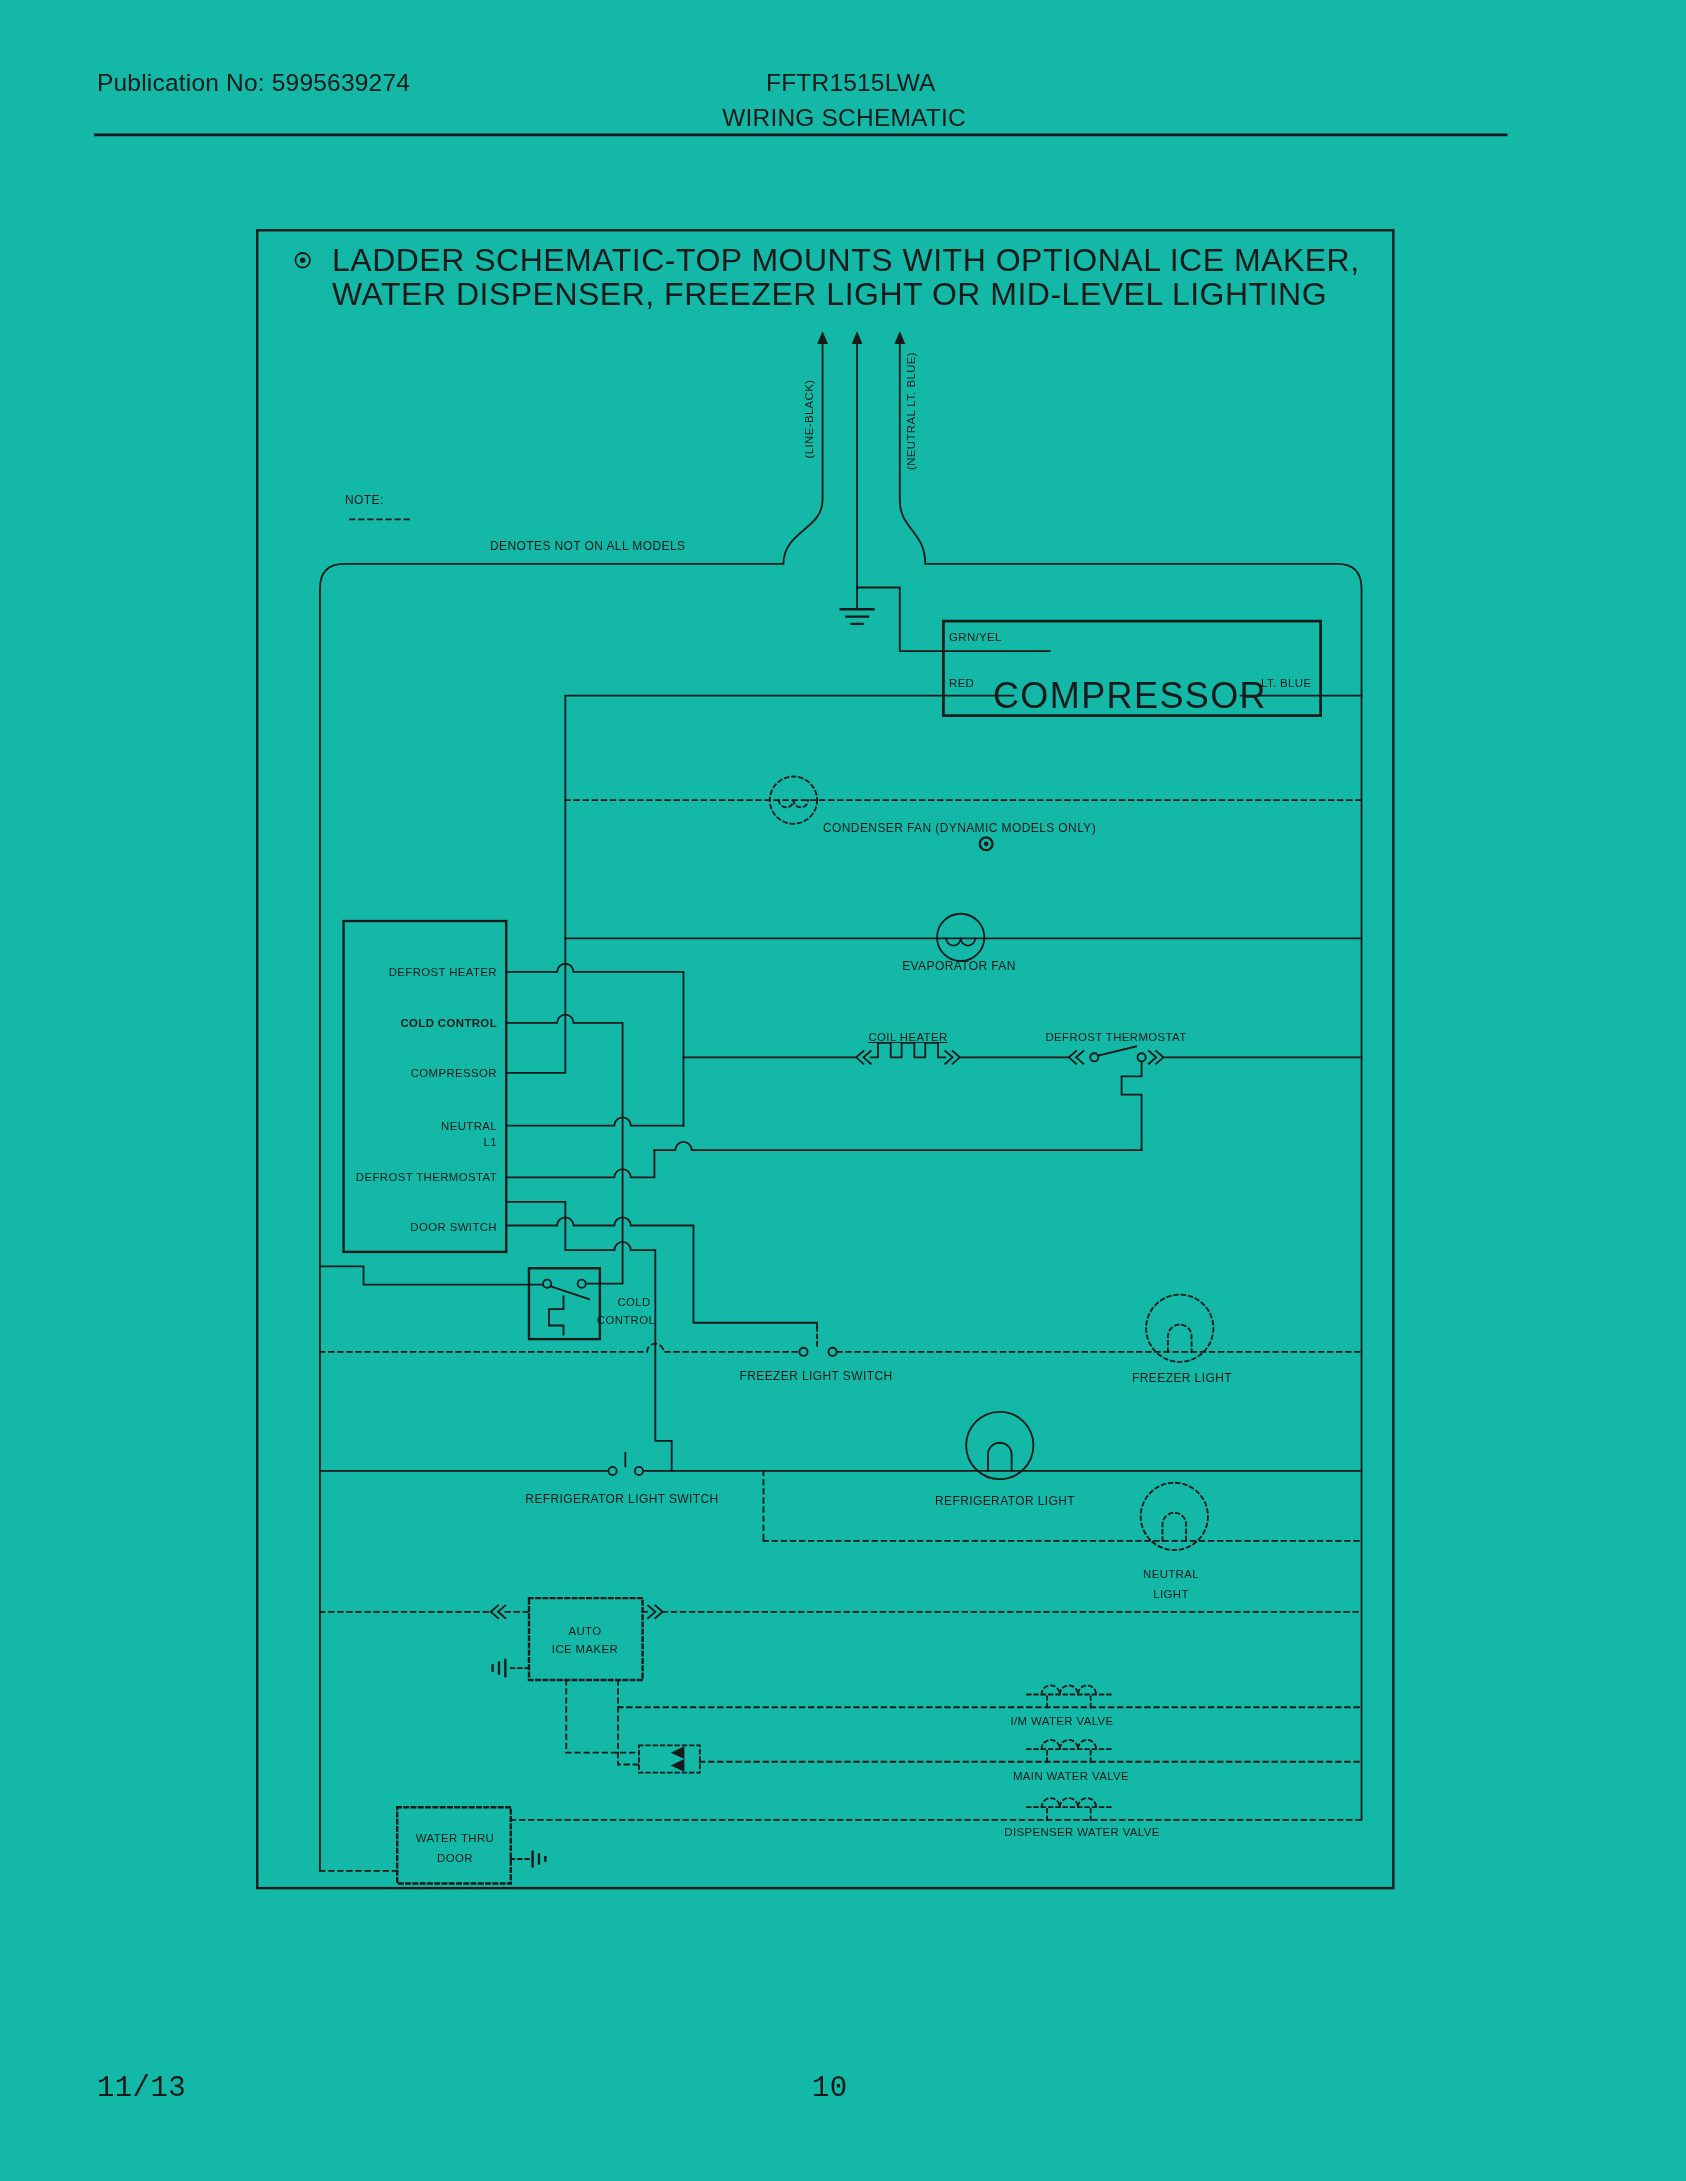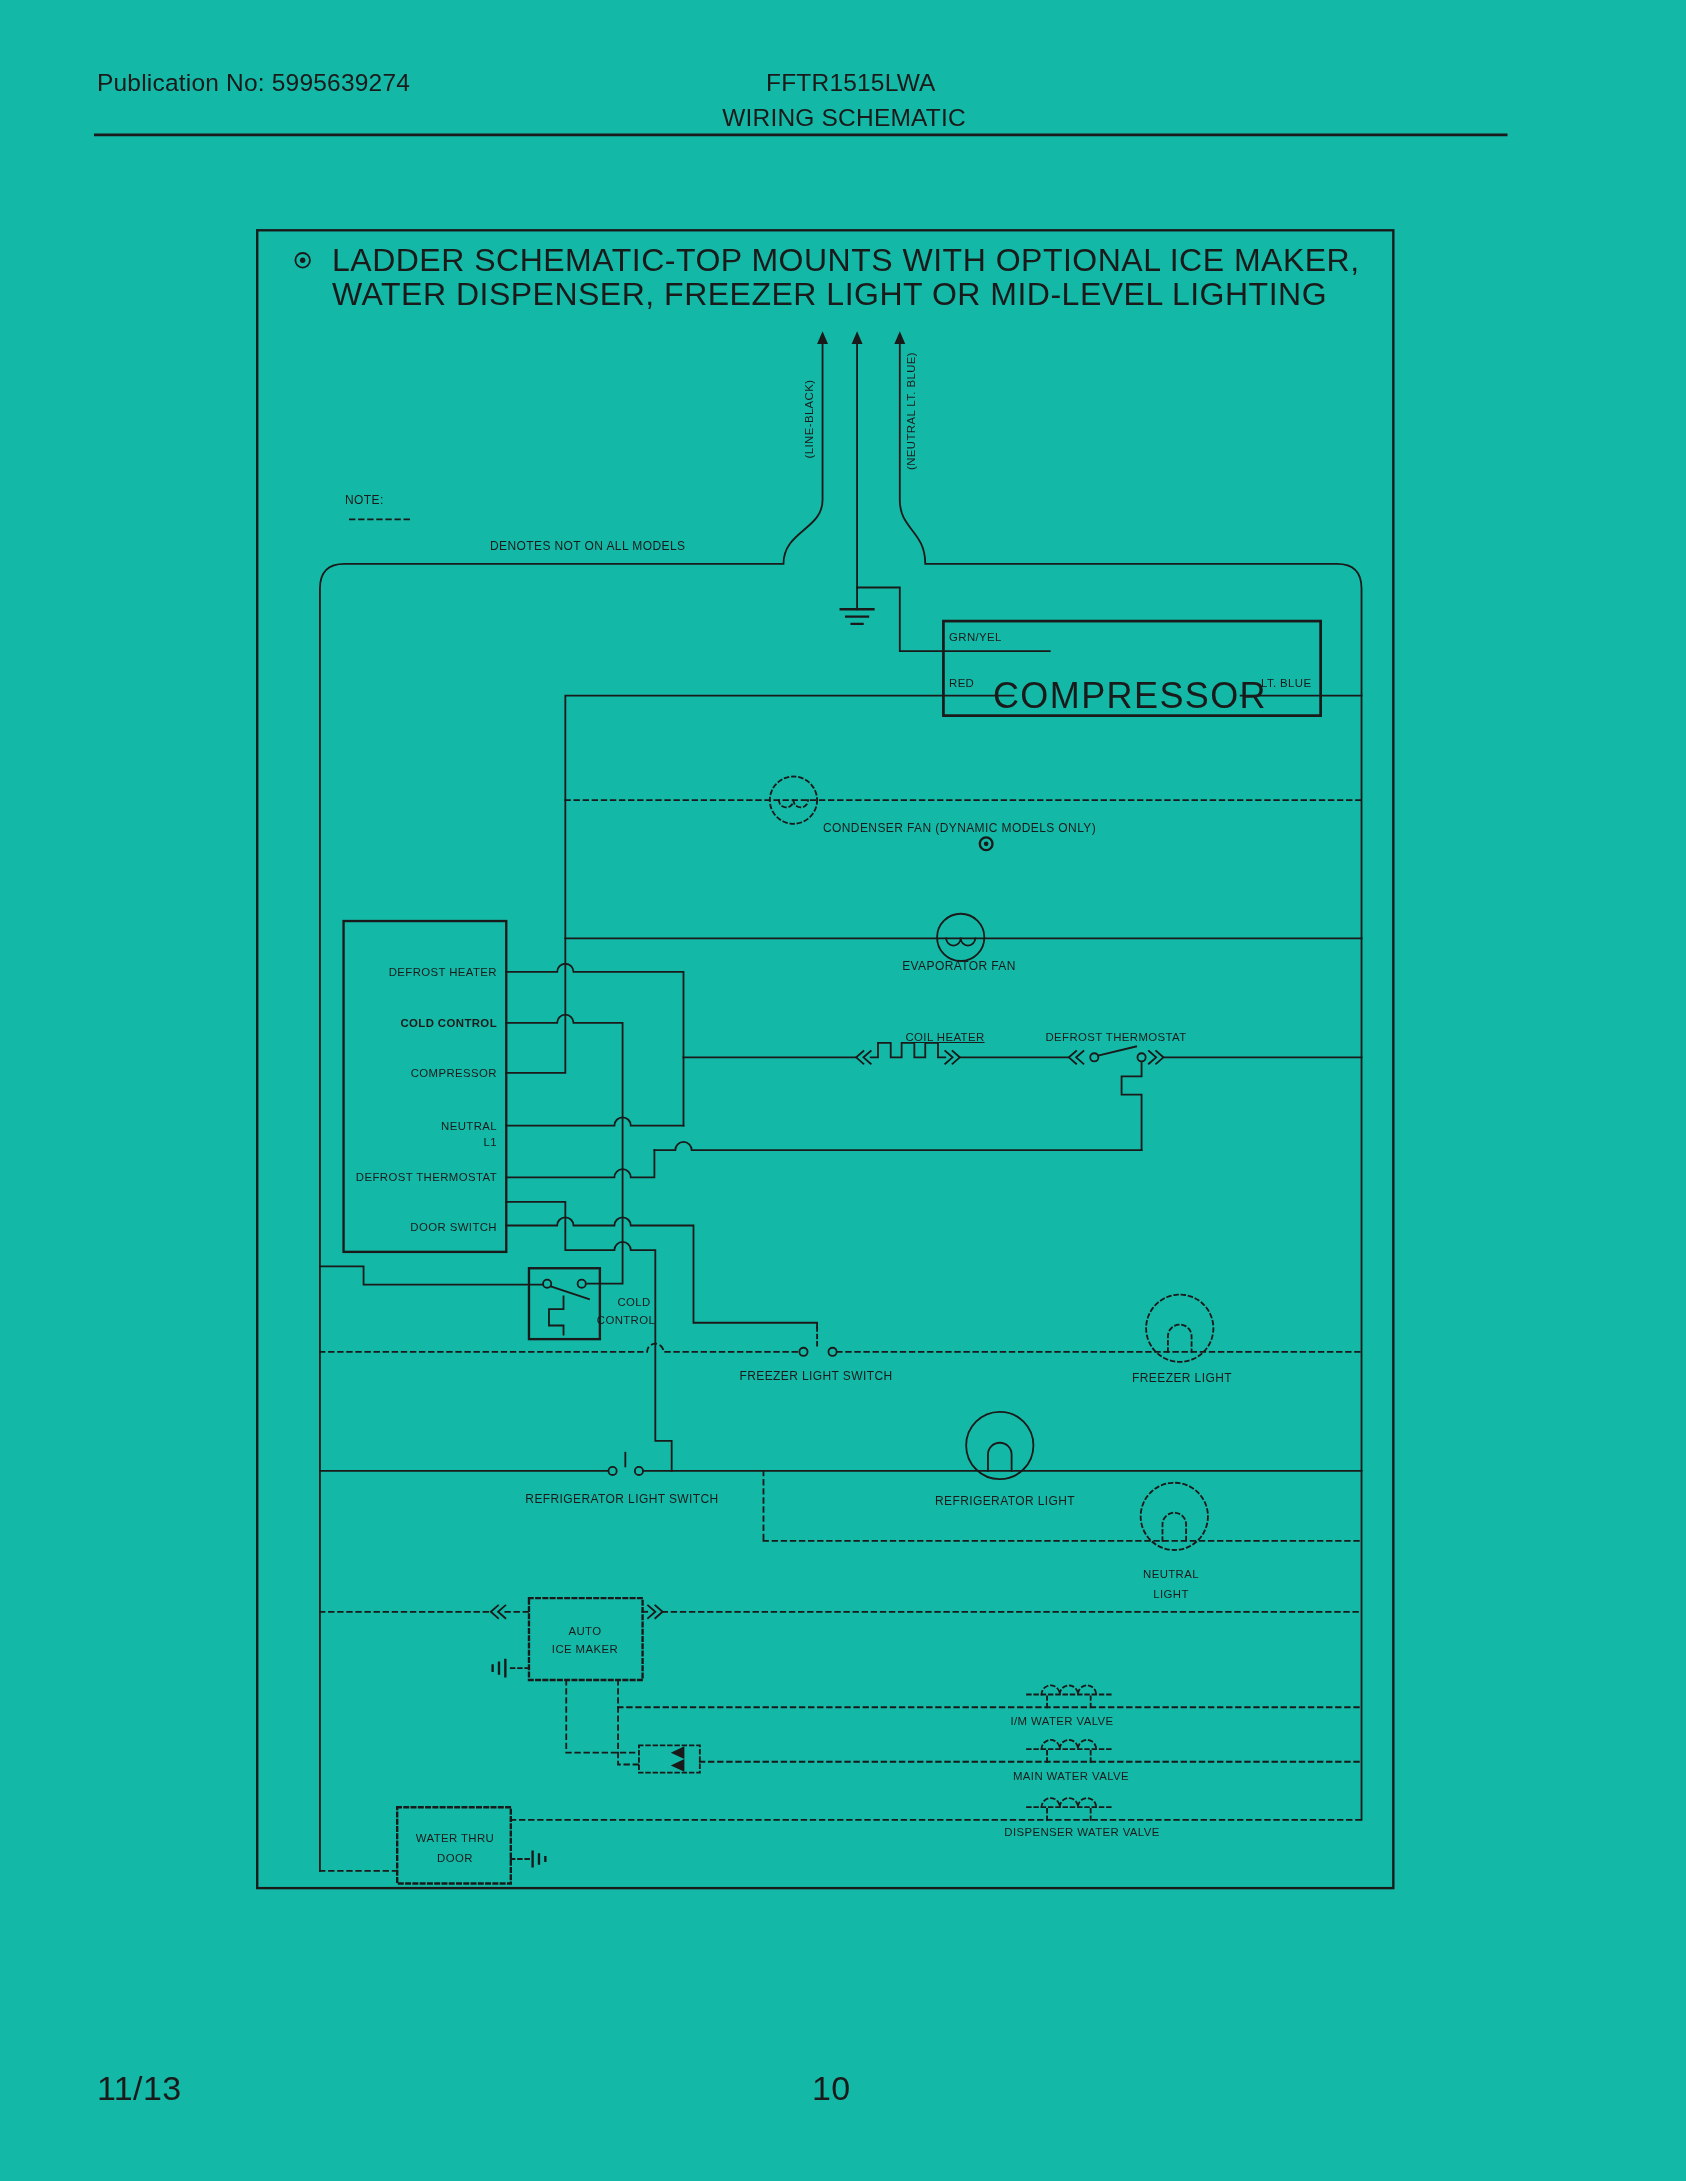--- a/index.html
+++ b/index.html
@@ -13,21 +13,21 @@
   .f{fill:#1a1a1a;stroke:none;}
   .lbl{position:absolute;white-space:nowrap;font-size:12px;letter-spacing:0.4px;color:#1a1a1a;}
   .cy{transform:translate(0,-50%);}
   .c{transform:translate(-50%,-50%);}
   .rot{transform:translate(-50%,-50%) rotate(-90deg);}
   .hdr{font-size:24.5px;letter-spacing:0.2px;}
   .ttl{font-size:32px;letter-spacing:0.5px;}
   .big{font-size:36px;letter-spacing:1.4px;}
   .s12{font-size:11.4px;}
   .term{width:159px;text-align:right;}
-  .ft{font-size:34px;}
+  .ft{font-size:29px;font-family:Liberation Mono, monospace;}
 </style>
 </head>
 <body>
 
 <div id="page">
 
   <svg width="1686" height="2182" viewBox="0 0 1855 2400">
 
     <path class="w" style="stroke-width:3.2" d="M105,148 H1657"></path>
 
@@ -207,21 +207,21 @@
   <div class="lbl c" style="left:959px;top:966px;">EVAPORATOR FAN</div>
 
   <div class="lbl s12 term cy" style="left:338px;top:972px;">DEFROST HEATER</div>
   <div class="lbl s12 term cy" style="left:338px;top:1023px;font-weight:bold;">COLD CONTROL</div>
   <div class="lbl s12 term cy" style="left:338px;top:1073px;">COMPRESSOR</div>
   <div class="lbl s12 term cy" style="left:338px;top:1126px;">NEUTRAL</div>
   <div class="lbl s12 term cy" style="left:338px;top:1177px;">DEFROST THERMOSTAT</div>
   <div class="lbl s12 term cy" style="left:338px;top:1142px;">L1</div>
   <div class="lbl s12 term cy" style="left:338px;top:1227px;">DOOR SWITCH</div>
 
-  <div class="lbl s12 c" style="left:945px;top:1037px;text-decoration:underline;">COIL HEATER</div>
+  <div class="lbl s12 c" style="left:908px;top:1037px;text-decoration:underline;">COIL HEATER</div>
   <div class="lbl s12 c" style="left:1116px;top:1037px;">DEFROST THERMOSTAT</div>
 
   <div class="lbl s12 c" style="left:626px;top:1302px;margin-left:8px;">COLD</div>
   <div class="lbl s12 c" style="left:626px;top:1320px;">CONTROL</div>
 
   <div class="lbl c" style="left:816px;top:1376px;">FREEZER LIGHT SWITCH</div>
   <div class="lbl c" style="left:1182px;top:1378px;">FREEZER LIGHT</div>
 
   <div class="lbl c" style="left:622px;top:1499px;">REFRIGERATOR LIGHT SWITCH</div>
   <div class="lbl c" style="left:1005px;top:1501px;">REFRIGERATOR LIGHT</div>

